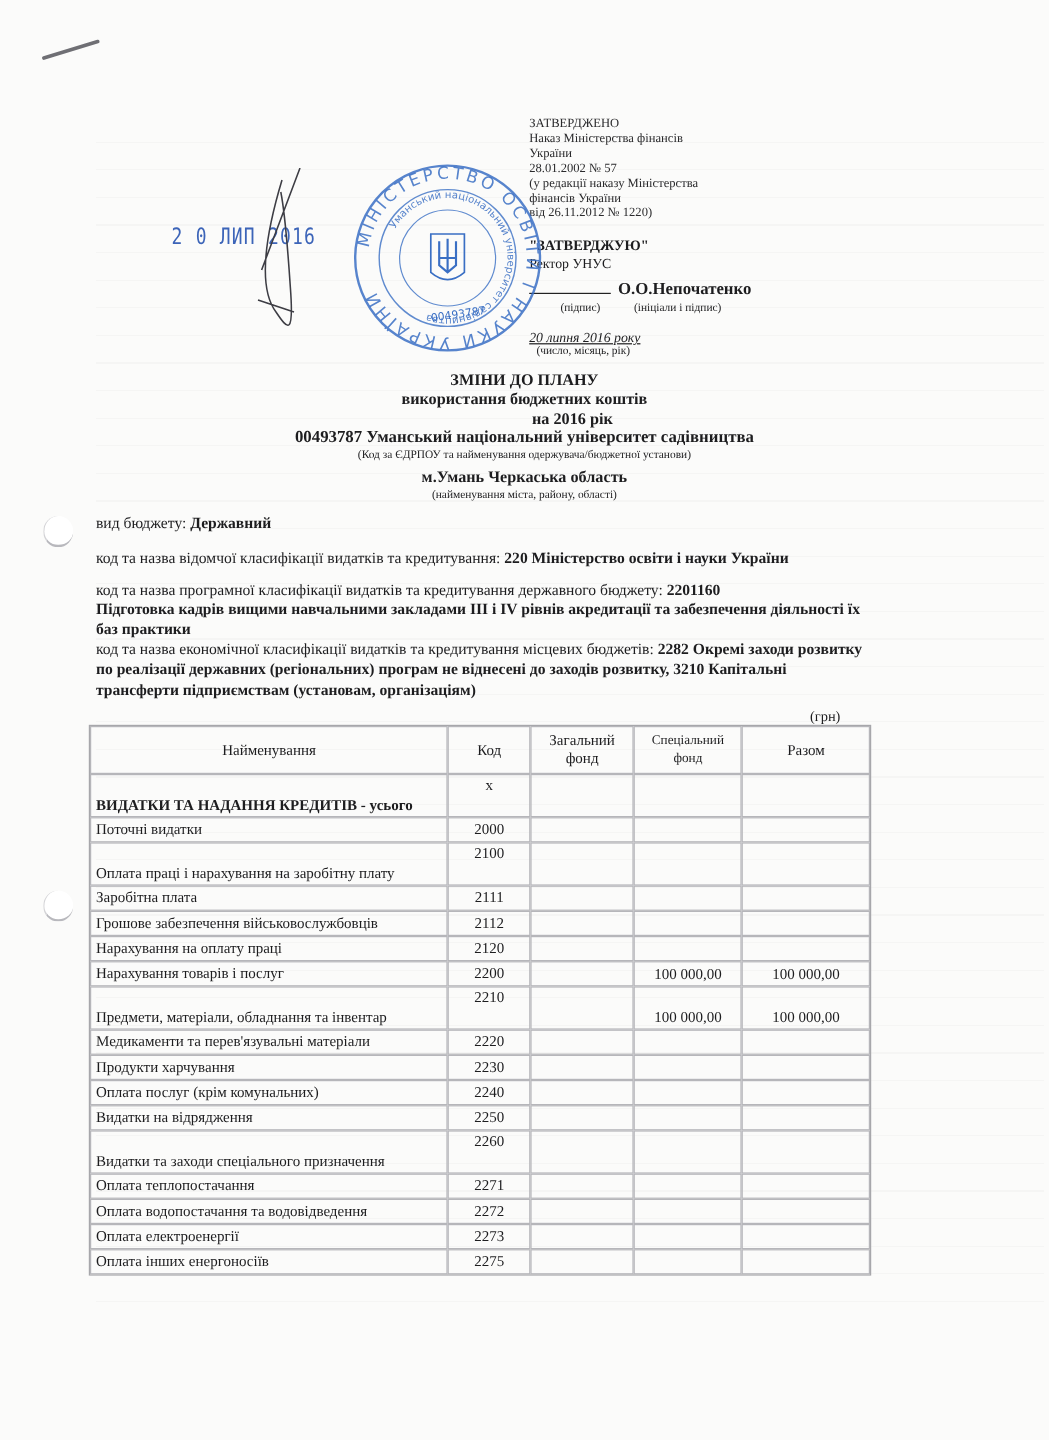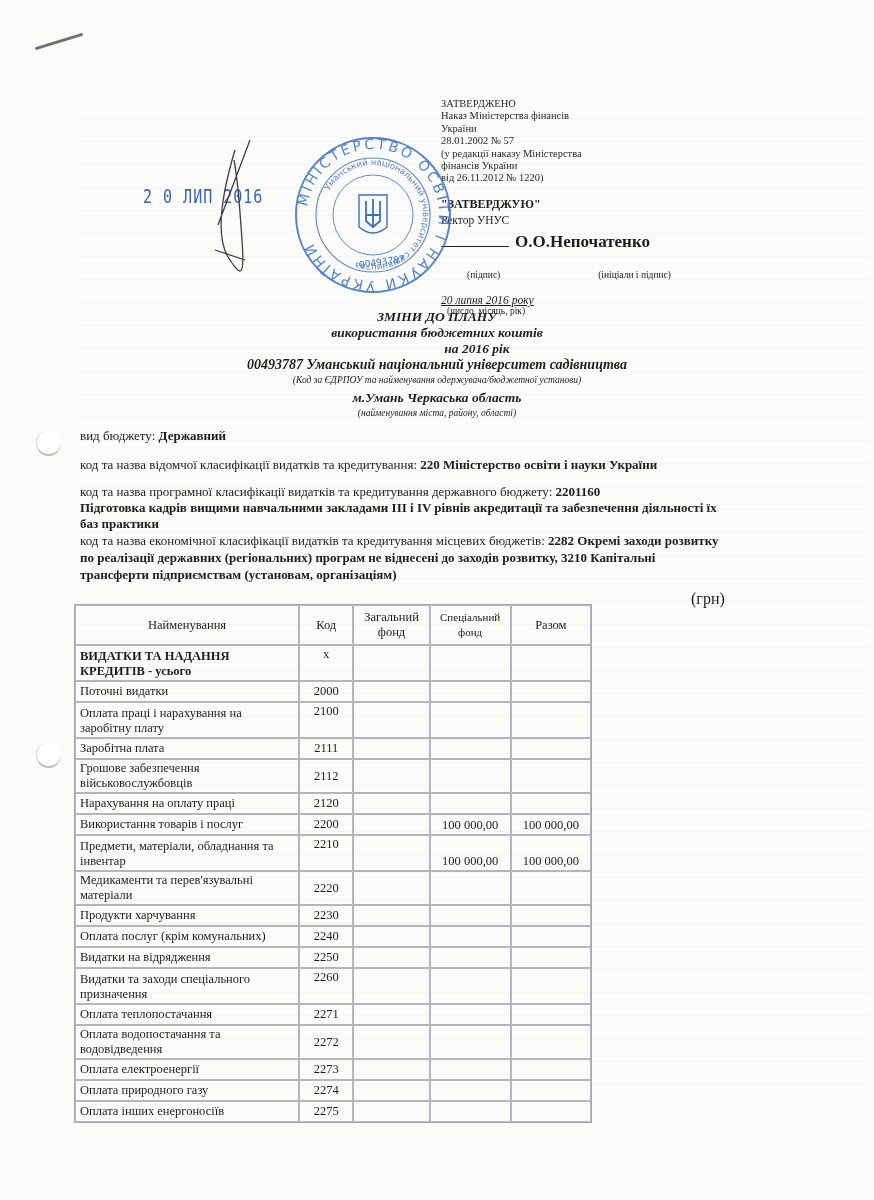--- a/index.html
+++ b/index.html
@@ -25,45 +25,45 @@
     border-bottom: 2px solid #b8b8bd; border-left: 1px solid #d3d3d6;
     background: #ffffff;
   }
   
   .approved { left: 441px; top: 98px; font-size: 10.5px; line-height: 12.4px; color: #2a2a2c; }
   .approve2 { left: 441px; top: 197px; width: 230px; font-size: 11.5px; }
   .approve2 .title { font-weight: bold; font-size: 12px; }
   .approve2 .rector { margin-top: 2px; }
   .approve2 .sigline { display: flex; align-items: baseline; margin-top: 6px; }
   .approve2 .sigline .line { width: 68px; border-bottom: 1px solid #222; margin-right: 6px; height: 12px; }
-  .approve2 .name { font-weight: bold; font-size: 17px; }
-  .approve2 .captions { display: flex; font-size: 9.5px; margin-top: 18px; padding-left: 26px; gap: 28px; justify-content: space-between; }
+  .approve2 .name { font-weight: bold; font-size: 14px; }
+  .approve2 .captions { display: flex; font-size: 9.5px; margin-top: 2px; padding-left: 26px; gap: 28px; }
   .approve2 .date { font-style: italic; text-decoration: underline; margin-top: 14px; }
   .approve2 .datecap { font-size: 9.5px; padding-left: 6px; }
   
   .stamp {
     position: absolute; left: 293px; top: 135px; width: 160px; height: 160px;
   }
   .datestamp {
     position: absolute; left: 143px; top: 188px; font-family: "DejaVu Sans Mono", monospace;
     font-size: 15px; color: #3c64b8; letter-spacing: 1px; transform: scaleY(1.25);
   }
   .signature { position: absolute; left: 210px; top: 140px; }
   
-  .center { position: absolute; left: 0; width: 874px; text-align: center; font-style: italic; }
+  .center { position: absolute; left: 0; width: 874px; text-align: center; }
   .h-bold { font-weight: bold; font-size: 13.5px; }
   .caption { font-size: 9.5px; }
   
   .info { left: 80px; font-size: 13px; }
   .info b { font-weight: bold; }
   .info-block { left: 80px; width: 790px; font-size: 13px; line-height: 16px; }
-  .grn { position: absolute; left: 840px; top: 590px; font-size: 16px; margin-left: 16px; }
+  .grn { position: absolute; left: 840px; top: 590px; font-size: 12px; }
   
   table.plan {
-    position: absolute; left: 74px; top: 604px; width: 518px;
+    position: absolute; left: 74px; top: 604px; width: 652px;
     border-collapse: separate; border-spacing: 0;
     border: 1.5px solid #a7a7ab; font-size: 12.5px;
   }
   table.plan td, table.plan th {
     border: 1.5px solid #b6b6ba; padding: 1px 4px; vertical-align: middle;
     font-weight: normal;
   }
   table.plan th { font-size: 12.5px; text-align: center; line-height: 15px; height: 36px; }
   table.plan th.small { font-size: 11px; }
   table.plan td.code { text-align: center; }
@@ -209,21 +209,21 @@
         <td class="num"></td>
       </tr>
       <tr class="r">
         <td class="name">Нарахування на оплату праці</td>
         <td class="code">2120</td>
         <td class="num"></td>
         <td class="num"></td>
         <td class="num"></td>
       </tr>
       <tr class="r">
-        <td class="name">Використання товарів і послуг</td>
+        <td class="name">Нарахування товарів і послуг</td>
         <td class="code">2200</td>
         <td class="num"></td>
         <td class="num">100 000,00</td>
         <td class="num">100 000,00</td>
       </tr>
       <tr class="tall">
         <td class="name">Предмети, матеріали, обладнання та інвентар</td>
         <td class="code">2210</td>
         <td class="num"></td>
         <td class="num">100 000,00</td>
@@ -279,27 +279,20 @@
         <td class="num"></td>
       </tr>
       <tr class="r">
         <td class="name">Оплата електроенергії</td>
         <td class="code">2273</td>
         <td class="num"></td>
         <td class="num"></td>
         <td class="num"></td>
       </tr>
       <tr class="r">
-        <td class="name">Оплата природного газу</td>
-        <td class="code">2274</td>
-        <td class="num"></td>
-        <td class="num"></td>
-        <td class="num"></td>
-      </tr>
-      <tr class="r">
         <td class="name">Оплата інших енергоносіїв</td>
         <td class="code">2275</td>
         <td class="num"></td>
         <td class="num"></td>
         <td class="num"></td>
       </tr>
     </tbody>
 </table>
 
 </body></html>

